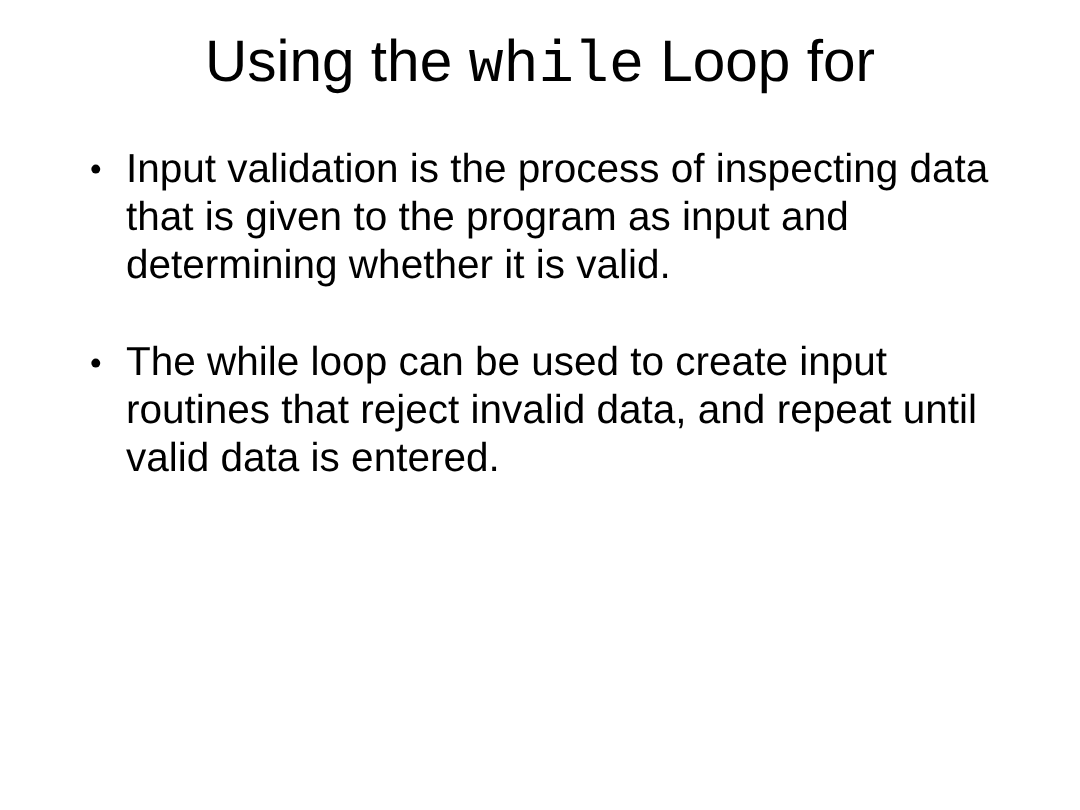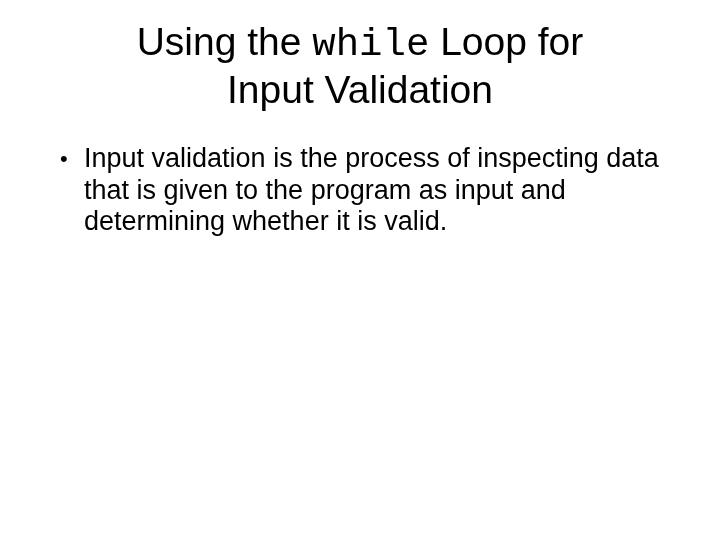--- a/index.html
+++ b/index.html
@@ -47,19 +47,19 @@
       font-size: 22px;
       vertical-align: 1px;
     }
   </style>
 </head>
 <body>
 
 <div class="slide">
   <h1 class="title">
     <span class="pre">Using the </span><span class="code">while</span><span class="post"> Loop for</span>
-    <span class="line2">Input Validation</span>
   </h1>
 
   <ul class="body">
     <li>Input validation is the process of inspecting data that is given to the program as input and determining whether it is valid.</li>
+    <li>The while loop can be used to create input routines that reject invalid data, and repeat until valid data is entered.</li>
   </ul>
 </div>
 
 </body></html>

